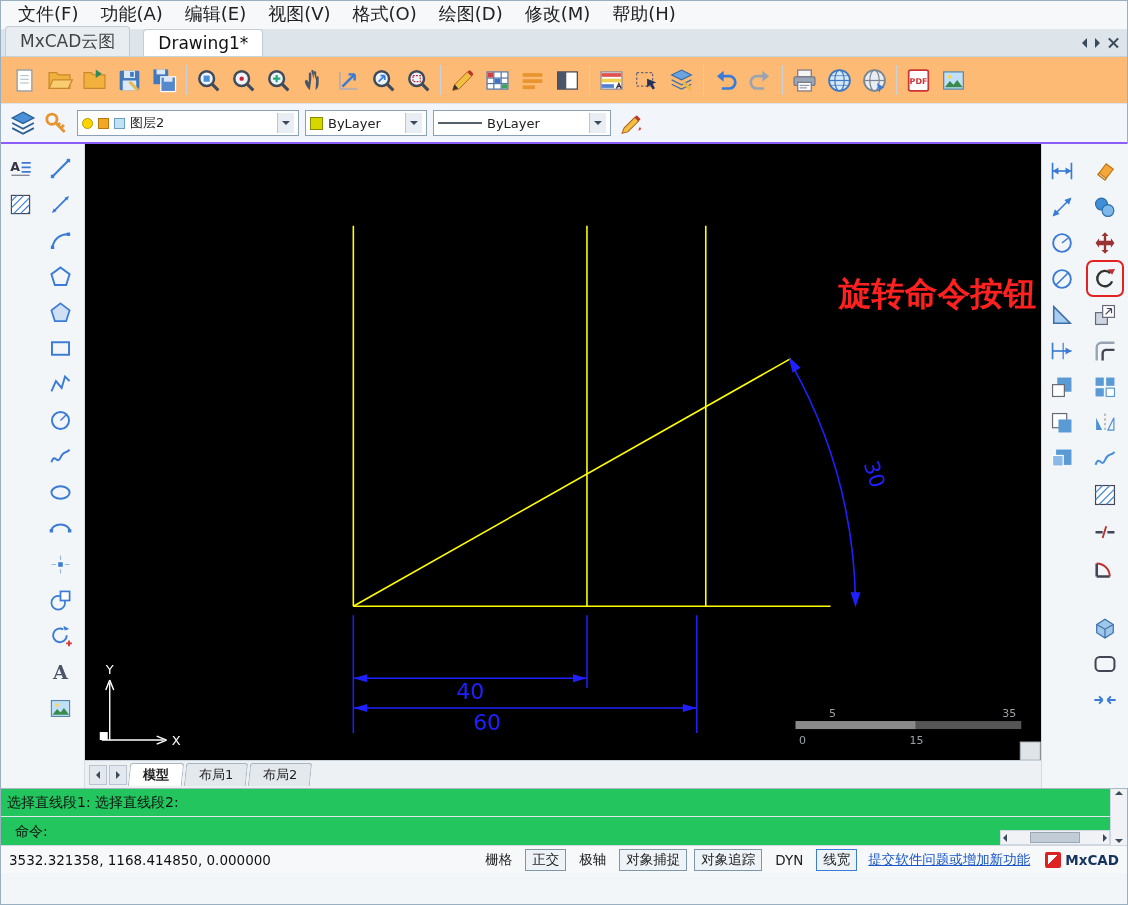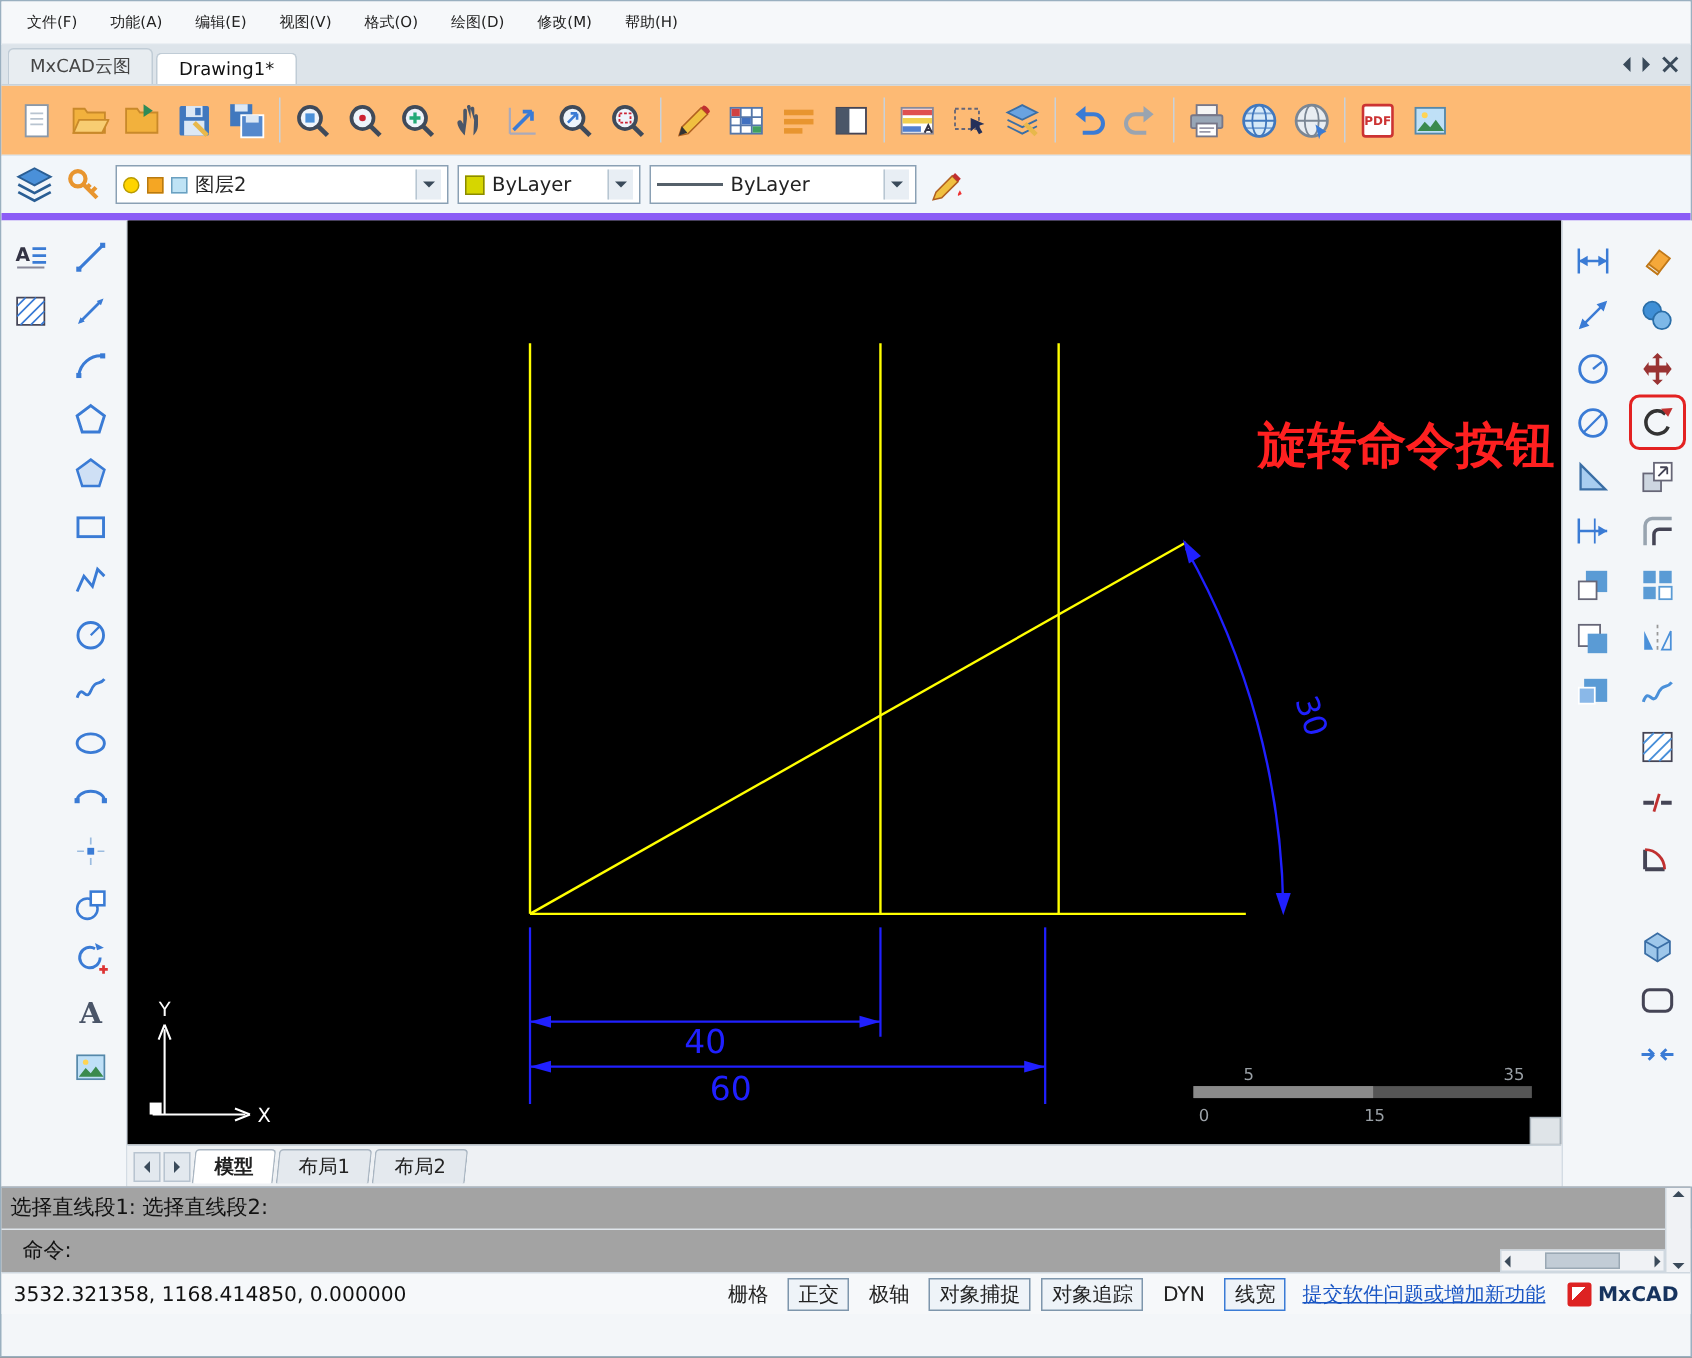--- a/index.html
+++ b/index.html
@@ -12,41 +12,41 @@
   #title-text{font-size:14px;color:#333}
   #win-controls{margin-left:auto;display:flex}
   .wc{width:48px;height:30px;display:flex;align-items:center;justify-content:center}
   .wc-min-glyph{width:13px;height:2px;background:#555}
   .wc-max-glyph{width:12px;height:11px;border:1.6px solid #555;box-sizing:border-box}
   .wc-close-glyph{position:relative;width:14px;height:14px}
   .wc-close-glyph::before,.wc-close-glyph::after{content:"";position:absolute;left:-1px;top:6px;width:16px;height:1.8px;background:#555}
   .wc-close-glyph::before{transform:rotate(45deg)}
   .wc-close-glyph::after{transform:rotate(-45deg)}
   
-  #menubar{height:28px;flex:0 0 28px;background:#f6f8fa;display:flex;align-items:center;padding:0 6px;border-bottom:1px solid #dfe6ec;font-size:10px}
+  #menubar{height:28px;flex:0 0 28px;background:#f6f8fa;display:flex;align-items:flex-end;padding:0 6px;border-bottom:1px solid #dfe6ec;font-size:18px}
   .mi{padding:3px 11px;border-radius:2px}
   
   #doctabs{height:26px;flex:0 0 26px;background:#dde4ea;display:flex;align-items:flex-end;padding:0 4px;border-bottom:1px solid #c8d2da;position:relative}
-  .dtab{padding:3px 14px 3px;font-size:12px;color:#444;background:#e8edf1;border:1px solid #c0ccd6;border-bottom:none;border-radius:4px 4px 0 0;margin-right:2px}
+  .dtab{padding:3px 14px 3px;font-size:17px;color:#444;background:#e8edf1;border:1px solid #c0ccd6;border-bottom:none;border-radius:4px 4px 0 0;margin-right:13px}
   .dtab.active{background:#fff;font-weight:normal;color:#111}
   #dt-controls{margin-left:auto;display:flex;align-items:center;height:100%;gap:8px;padding-right:4px}
   .tri{width:0;height:0;border:5px solid transparent}
   .tri-l{border-right-color:#3a4a5a;border-left-width:0}
   .tri-r{border-left-color:#3a4a5a;border-right-width:0}
   .xglyph{position:relative;width:11px;height:11px}
   .xglyph::before,.xglyph::after{content:"";position:absolute;left:-1px;top:4.6px;width:13px;height:1.7px;background:#3a4a5a}
   .xglyph::before{transform:rotate(45deg)}
   .xglyph::after{transform:rotate(-45deg)}
   
   #toolbar{height:46px;flex:0 0 46px;background:#fdba74;display:flex;align-items:center;padding:0 6px;border-bottom:1px solid #dde5ec}
   .tb{width:35px;height:36px;display:flex;align-items:center;justify-content:center;border-radius:3px}
   .tb svg{width:27px;height:27px;display:block}
   .sep{width:1px;height:30px;background:#c9d2da;margin:0 4px;flex:0 0 1px}
   
-  #layerbar{height:38px;flex:0 0 38px;background:#f2f6fa;display:flex;align-items:center;padding:0 8px;border-bottom:5px solid #8b5cf6;gap:6px}
+  #layerbar{height:38px;flex:0 0 38px;background:#f2f6fa;display:flex;align-items:center;padding:0 8px;border-bottom:2px solid #8b5cf6;gap:6px}
   #layerbar svg.big{width:28px;height:28px}
   .combo{height:24px;background:#fff;border:1px solid #8aa0b4;display:flex;align-items:center;padding:0 4px;gap:5px;font-size:13px}
   .combo .dd{margin-left:auto;width:16px;height:20px;background:#e8eef4;border-left:1px solid #b8c6d2;display:flex;align-items:center;justify-content:center}
   .dd-arrow{width:0;height:0;border:4px solid transparent;border-top-color:#3a4a5a;margin-top:4px}
   .sw{display:inline-block}
   .sw-bulb{width:9px;height:9px;border-radius:50%;background:#ffd400;border:1px solid #b89a00}
   .sw-orange{width:9px;height:9px;background:#f5a623;border:1px solid #b87a10}
   .sw-cyan{width:9px;height:9px;background:#bfe3f5;border:1px solid #6aa0c0}
   .sw-color{width:11px;height:11px;background:#d6d600;border:1px solid #8a8a00}
   .line-sample{width:44px;height:2px;background:#55606a}
@@ -64,21 +64,21 @@
   .ltab span{display:inline-block;transform:skewX(6deg)}
   .ltab.active{background:#fff;font-weight:bold}
   #rightpanel{width:88px;flex:0 0 88px;background:#f3f6f9;border-left:1px solid #d4dce4;display:flex;padding-top:10px;box-sizing:border-box}
   #rp-inner{width:40px;display:flex;flex-direction:column;align-items:center;gap:3px}
   #rp-outer{width:48px;display:flex;flex-direction:column;align-items:center;gap:3px}
   .rt{width:34px;height:33px;display:flex;align-items:center;justify-content:center}
   .rt svg{width:26px;height:26px;display:block}
   .hl{outline:2.5px solid #e32222;border-radius:5px}
   .spacer22{height:22px}
   
-  #cmdarea{flex:0 0 56px;height:56px;background:#a3a3a3;border-top:1px solid #aab6c2;position:relative;font-size:14px}
+  #cmdarea{flex:0 0 56px;height:56px;background:#22c55e;border-top:1px solid #aab6c2;position:relative;font-size:14px}
   #cmd-line1{height:27px;line-height:27px;padding-left:6px;border-bottom:1px solid #e0e6ec;color:#111}
   #cmd-line2{height:28px;line-height:28px;padding-left:14px;color:#111}
   #cmd-vscroll{position:absolute;right:0;top:0;bottom:0;width:17px;background:#f0f2f5;border-left:1px solid #cfd8e0;display:flex;flex-direction:column;justify-content:space-between;align-items:center;padding:2px 0;box-sizing:border-box}
   #cmd-hscroll{position:absolute;right:17px;bottom:0;width:110px;height:15px;background:#f0f2f5;border:1px solid #cfd8e0;display:flex;align-items:center;justify-content:space-between;padding:0 2px;box-sizing:border-box}
   .hthumb{width:48px;height:9px;background:#c2ccd6;border:1px solid #9aa8b4}
   .tri-sm{width:0;height:0;border:4px solid transparent}
   .tri-sm.up{border-bottom-color:#3a4a5a;border-top-width:0}
   .tri-sm.dn{border-top-color:#3a4a5a;border-bottom-width:0}
   .tri-sm.lf{border-right-color:#3a4a5a;border-left-width:0}
   .tri-sm.rg{border-left-color:#3a4a5a;border-right-width:0}

